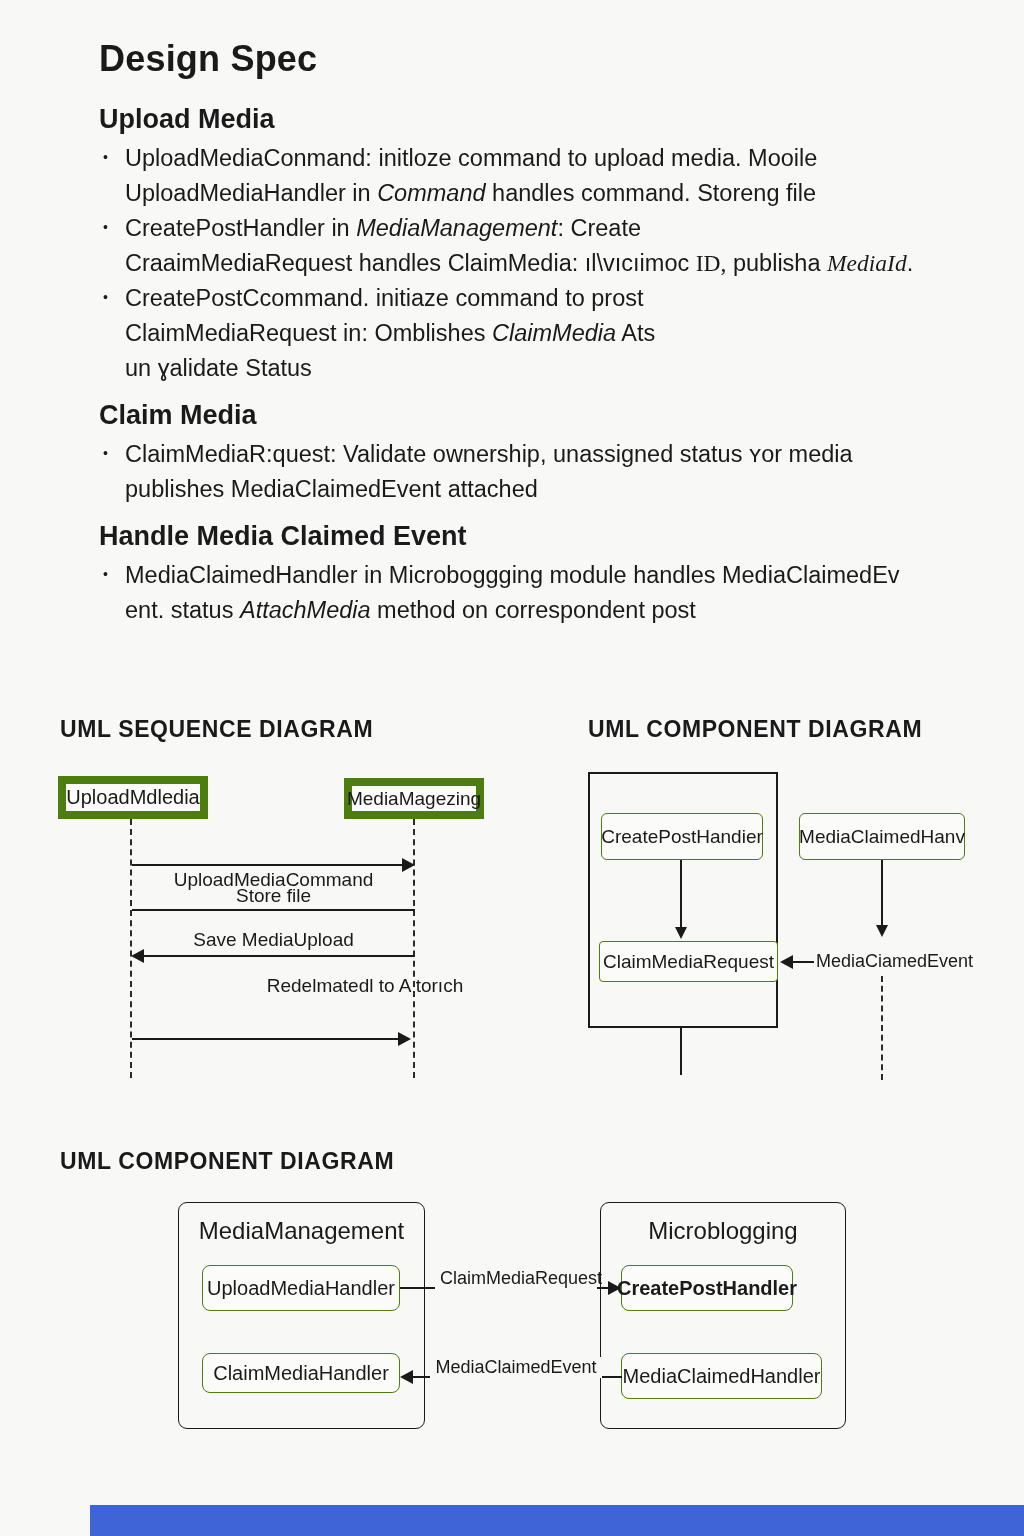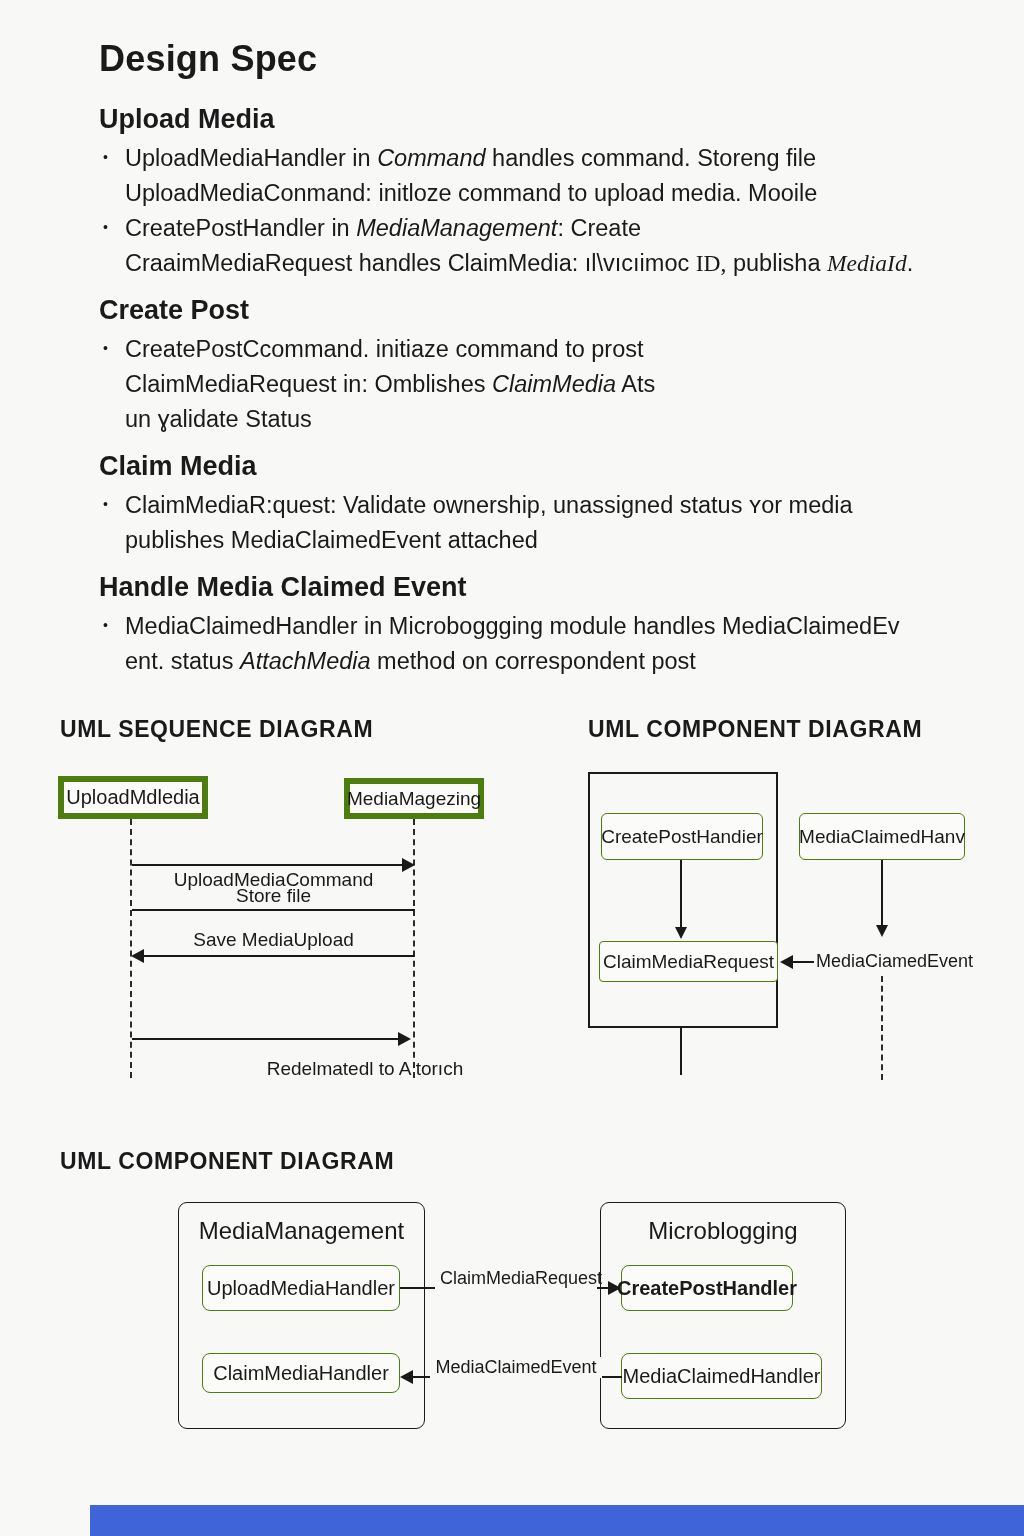--- a/index.html
+++ b/index.html
@@ -15,21 +15,21 @@
   .doc-title { font-size:36px; font-weight:700; line-height:38px; margin:0 0 26px 0; letter-spacing:.2px; }
   .sec-heading { font-size:27px; font-weight:600; line-height:30px; margin:14px 0 7px 0; }
   .bullet { position:relative; padding-left:26px; font-size:23.5px; line-height:35px; }
   .bullet .marker { position:absolute; left:4px; top:-1px; font-size:14px; line-height:35px; }
   .seg-i { font-style:italic; }
   .seg-s { font-family:"Liberation Serif","DejaVu Serif",serif; }
 
   
   .dg-title { position:absolute; font-size:23px; font-weight:700; letter-spacing:.6px; }
   .box {
-    position:absolute; background:#fbfbfa; border:6px solid #4d7c0f;
+    position:absolute; background:#fbfbfa; border:8px solid #4d7c0f;
     display:flex; align-items:center; justify-content:center;
     font-size:20px; text-align:center; box-sizing:border-box;
   }
   .rbox { border-radius:6px; border-width:1.5px; font-size:19px; }
   .container-box { position:absolute; border:2px solid #1a1a1a; box-sizing:border-box; background:transparent; }
   .rcontainer { position:absolute; border:1.8px solid #1a1a1a; border-radius:9px; box-sizing:border-box; background:transparent; }
   .ctr-label { position:absolute; width:100%; text-align:center; font-size:24px; }
   .hline { position:absolute; height:2px; background:#1a1a1a; }
   .vline { position:absolute; width:2px; background:#1a1a1a; }
   .vdash { position:absolute; width:0; border-left:2px dashed #2b2b2b; }
@@ -43,29 +43,28 @@
 </style>
 </head>
 <body>
 
 <div class="doc-text">
   <div class="doc-title">Design Spec</div>
   <div id="doc-sections">
       <div class="sec-heading">Upload Media</div>
       <div class="bullet">
         <span class="marker">•</span>
+        <div><span>UploadMediaConmand: initloze command to upload media. Mooile</span></div>
         <div><span>UploadMediaHandler in </span><span class="seg-i">Command</span><span> handles command. Storeng file</span></div>
-        <div><span>UploadMediaConmand: initloze command to upload media. Mooile</span></div>
       </div>
       <div class="bullet">
         <span class="marker">•</span>
         <div><span>CreatePostHandler in </span><span class="seg-i">MediaManagement</span><span>: Create</span></div>
         <div><span>CraaimMediaRequest handles ClaimMedia: ıl\vıcıimoc </span><span class="seg-s">ID,</span><span> publisha </span><span class="seg-i seg-s">MediaId</span><span>.</span></div>
       </div>
-      <div class="sec-heading">Create Post</div>
       <div class="bullet">
         <span class="marker">•</span>
         <div><span>CreatePostCcommand. initiaze command to prost</span></div>
         <div><span>ClaimMediaRequest in: Omblishes </span><span class="seg-i">ClaimMedia</span><span> Ats</span></div>
         <div><span>un ɣalidate Status</span></div>
       </div>
       <div class="sec-heading">Claim Media</div>
       <div class="bullet">
         <span class="marker">•</span>
         <div><span>ClaimMediaR:quest: Validate ownership, unassigned status ʏor  media</span></div>
@@ -92,21 +91,21 @@
 <div class="hline" style="left:132px; top:864px; width:271px;"></div>
 <div class="arr-r" style="left:402px; top:858px;"></div>
 
 <div class="mlabel" style="left:132px; top:885px; width:283px;">Store file</div>
 <div class="hline" style="left:132px; top:909px; width:283px;"></div>
 
 <div class="mlabel" style="left:132px; top:929px; width:283px;">Save MediaUpload</div>
 <div class="hline" style="left:144px; top:955px; width:271px;"></div>
 <div class="arr-l" style="left:131px; top:949px;"></div>
 
-<div class="mlabel" style="left:230px; top:1058px; width:270px;">Redelmatedl to A torıch</div>
+<div class="mlabel" style="left:230px; top:975px; width:270px;">Redelmatedl to A torıch</div>
 <div class="hline" style="left:132px; top:1038px; width:268px;"></div>
 <div class="arr-r" style="left:398px; top:1032px;"></div>
 
 <div class="dg-title" style="left:588px; top:716px;">UML COMPONENT DIAGRAM</div>
 
 <div class="container-box" style="left:588px; top:772px; width:190px; height:256px;"></div>
 <div class="box rbox" style="left:601px; top:813px; width:162px; height:47px;">CreatePostHandier</div>
 
 <div class="vline" style="left:680px; top:860px; height:68px;"></div>
 <div class="arr-d" style="left:675px; top:927px;"></div>

